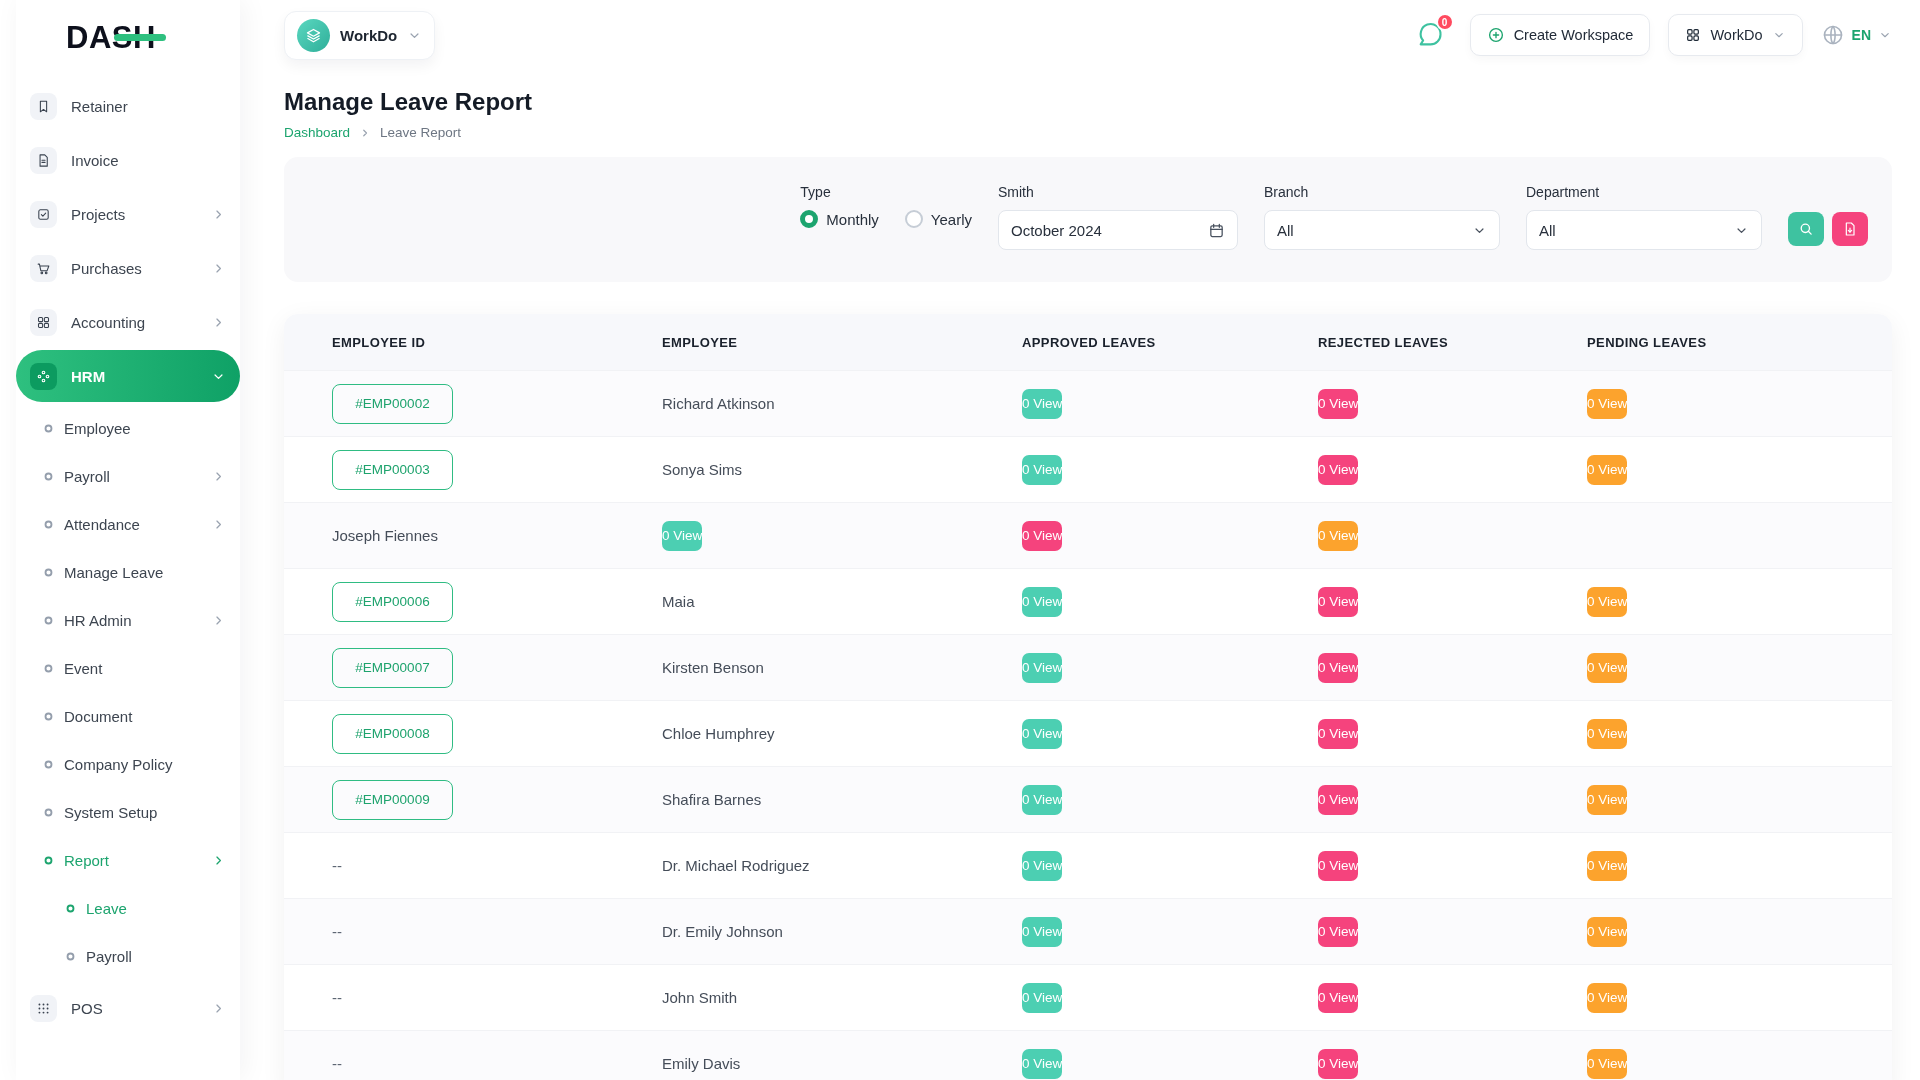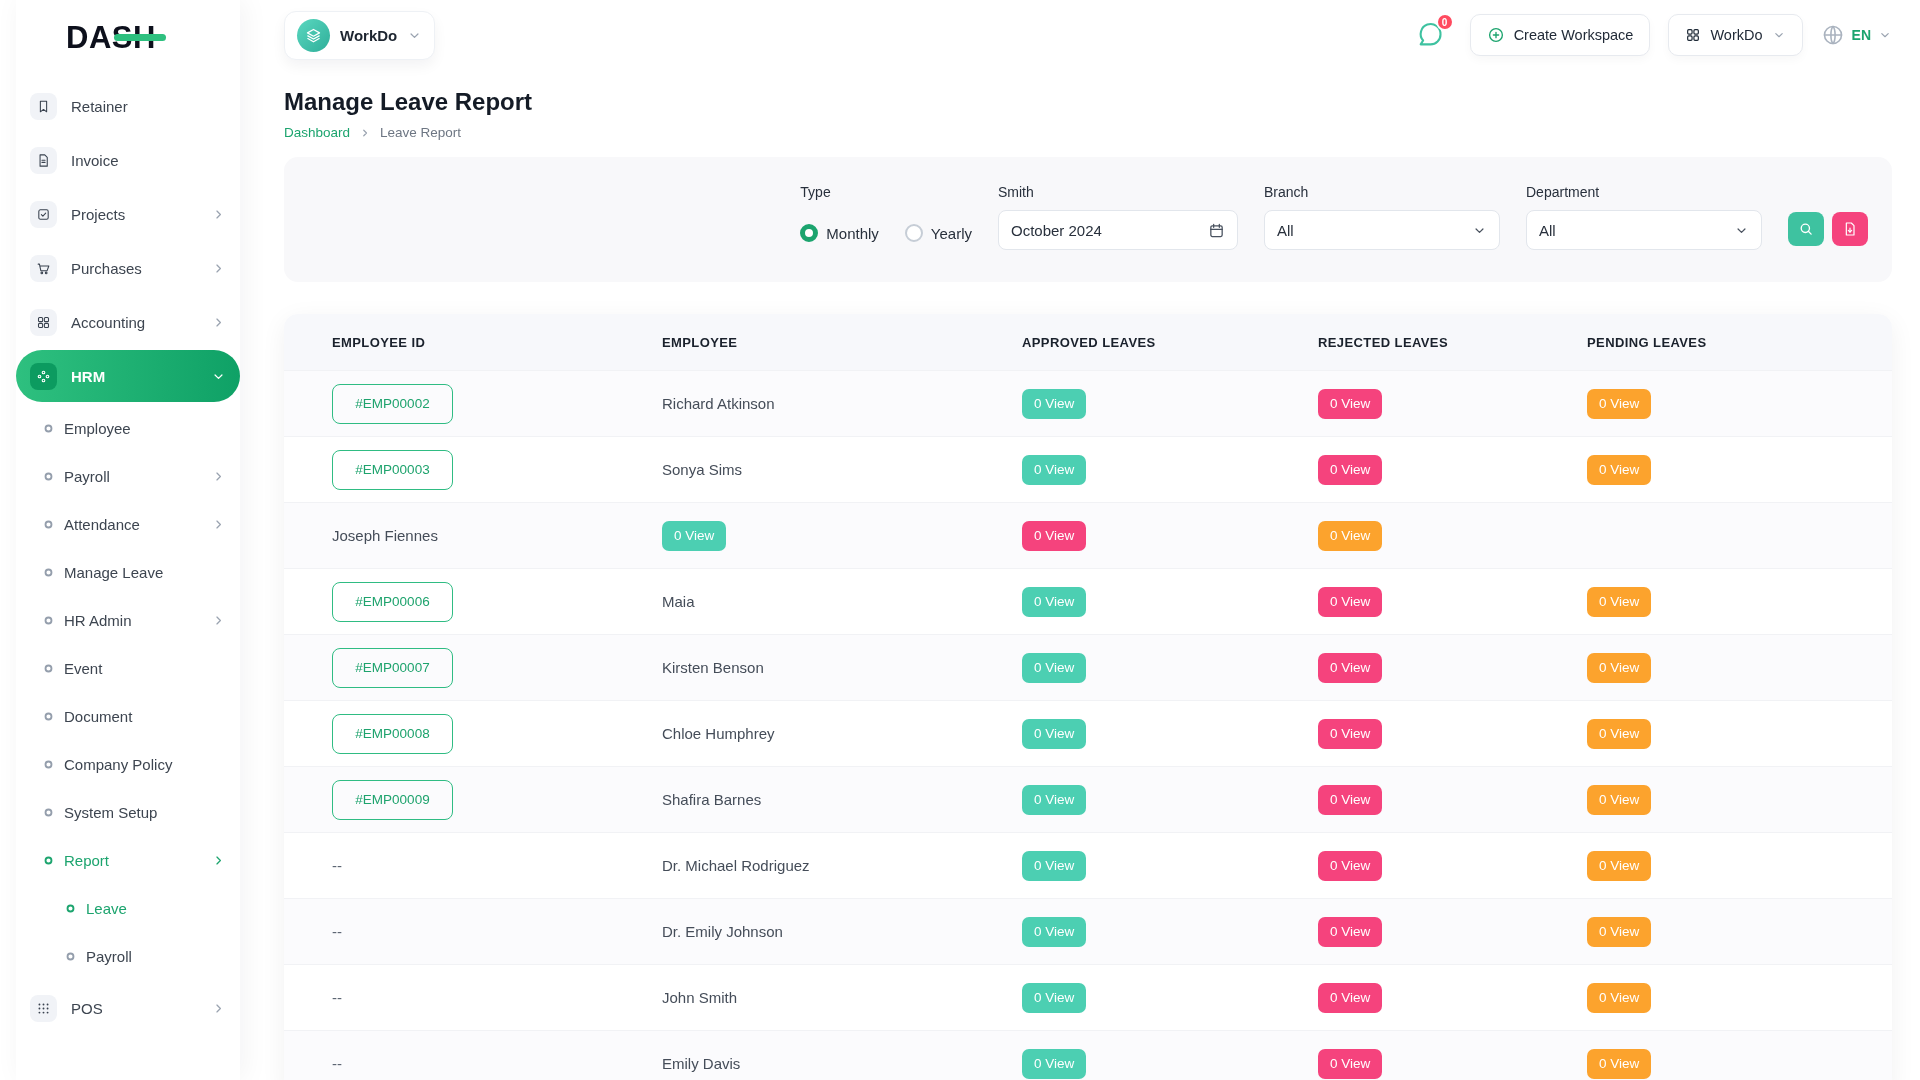--- a/index.html
+++ b/index.html
@@ -60,42 +60,42 @@
   .main{position:absolute;left:284px;top:70px;width:1608px}
   .page-title{font-size:24px;font-weight:700;color:#141b26;margin-top:18px}
   .breadcrumb{display:flex;align-items:center;gap:9px;margin-top:9px;font-size:13.5px}
   .bc-link{color:var(--green);cursor:pointer}
   .bc-sep{color:var(--muted)}
   .bc-cur{color:#6d7683}
 
   .filter-card{margin-top:17px;background:#f8f8fa;border-radius:14px;height:125px;display:flex;align-items:flex-start;justify-content:flex-end;padding:27px 24px 0 0;gap:26px}
   .fblock{display:flex;flex-direction:column}
   .flabel{font-size:14px;color:#28303c;margin-bottom:10px}
-  .radio-row{display:flex;gap:26px;align-items:flex-end;height:32px}
+  .radio-row{display:flex;gap:26px;align-items:flex-start;height:32px}
   .radio{display:flex;align-items:center;gap:8px;font-size:15px;color:#28303c;cursor:pointer}
   .radio-dot{width:18px;height:18px;border-radius:50%;border:2px solid #c6cdd6;background:#fff;flex:0 0 auto}
   .radio.checked .radio-dot{border:5px solid var(--green)}
   .input-like{height:40px;background:#fff;border:1px solid #e2e6ec;border-radius:8px;display:flex;align-items:center;padding:0 12px;font-size:15px;color:#28303c;gap:15px;cursor:pointer}
   .w-month{width:240px}
   .w-sel{width:236px}
   .input-grow{flex:1}
   .ctrl-ic{color:#49525f}
   .fbtns{display:flex;gap:8px;margin-top:28px}
   .icon-btn{width:36px;height:34px;border-radius:8px;display:flex;align-items:center;justify-content:center;color:#fff;cursor:pointer;border:none}
   .search-btn{background:var(--teal-btn)}
   .export-btn{background:var(--pink)}
 
   .table-card{margin-top:32px;background:#fff;border-radius:14px;box-shadow:0 6px 26px rgba(15,23,42,.06);overflow:hidden}
   .tgrid{display:grid;grid-template-columns:330px 360px 296px 269px 1fr;align-items:center;padding-left:48px}
   .thead{background:#f7f8fb;height:56px;font-size:13px;font-weight:700;color:#1a212c;letter-spacing:.4px}
   .trow{height:66px;border-top:1px solid #f1f2f5;font-size:15px;color:#454d59}
   .trow:nth-child(odd){background:#fbfbfd}
   .id-btn{display:inline-flex;align-items:center;justify-content:center;min-width:121px;height:40px;border:1px solid #2fbc83;color:#1ea36d;border-radius:8px;font-size:13.5px;background:transparent;cursor:pointer;padding:0 14px;width:fit-content}
   .id-plain{color:#5d6673;font-size:15px}
-  .badge{display:inline-flex;align-items:center;height:30px;padding:0 12px;border-radius:7px;color:#fff;font-size:13.5px;cursor:pointer;width:fit-content}
+  .badge{display:inline-flex;align-items:center;height:30px;padding:0 0;border-radius:7px;color:#fff;font-size:13.5px;cursor:pointer;width:fit-content}
   .badge-teal{background:var(--teal)}
   .badge-pink{background:var(--pink)}
   .badge-orange{background:var(--orange)}
 </style>
 </head>
 <body>
 
 <aside class="sidebar">
   <div class="logo">
     <span class="logo-text">DASH</span>

